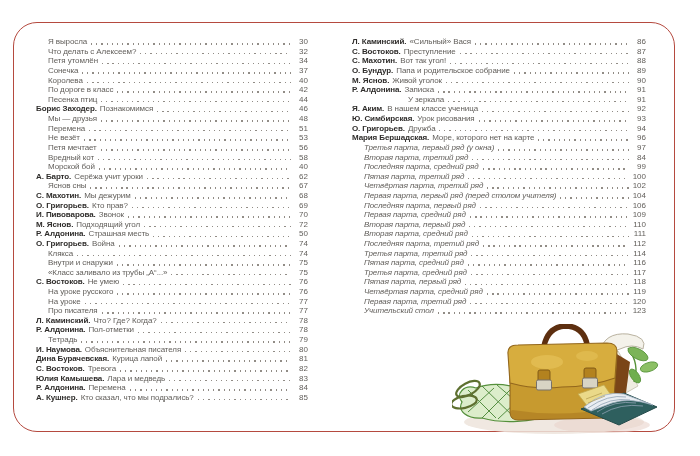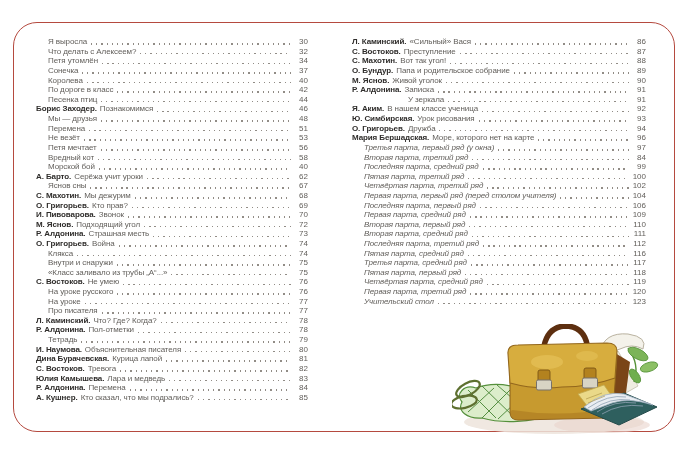--- a/index.html
+++ b/index.html
@@ -137,21 +137,21 @@
     <span class="pagenum">70</span>
   </div>
     <div class="toc-row">
     <span class="entry"><span class="author">М. Яснов.</span><span class="title">Подходящий угол</span></span>
     <span class="leader"></span>
     <span class="pagenum">72</span>
   </div>
     <div class="toc-row">
     <span class="entry"><span class="author">Р. Алдонина.</span><span class="title">Страшная месть</span></span>
     <span class="leader"></span>
-    <span class="pagenum">73</span>
+    <span class="pagenum">50</span>
   </div>
     <div class="toc-row">
     <span class="entry"><span class="author">О. Григорьев.</span><span class="title">Война</span></span>
     <span class="leader"></span>
     <span class="pagenum">74</span>
   </div>
     <div class="toc-row ind1">
     <span class="entry"><span class="author"></span><span class="title">Клякса</span></span>
     <span class="leader"></span>
     <span class="pagenum">74</span>
@@ -335,20 +335,25 @@
   </div>
     <div class="toc-row ind1 italic">
     <span class="entry"><span class="author"></span><span class="title">Вторая парта, средний ряд</span></span>
     <span class="leader"></span>
     <span class="pagenum">111</span>
   </div>
     <div class="toc-row ind1 italic">
     <span class="entry"><span class="author"></span><span class="title">Последняя парта, третий ряд</span></span>
     <span class="leader"></span>
     <span class="pagenum">112</span>
+  </div>
+    <div class="toc-row ind1 italic">
+    <span class="entry"><span class="author"></span><span class="title">Третья парта, третий ряд</span></span>
+    <span class="leader"></span>
+    <span class="pagenum">114</span>
   </div>
     <div class="toc-row ind1 italic">
     <span class="entry"><span class="author"></span><span class="title">Пятая парта, средний ряд</span></span>
     <span class="leader"></span>
     <span class="pagenum">116</span>
   </div>
     <div class="toc-row ind1 italic">
     <span class="entry"><span class="author"></span><span class="title">Третья парта, средний ряд</span></span>
     <span class="leader"></span>
     <span class="pagenum">117</span>

